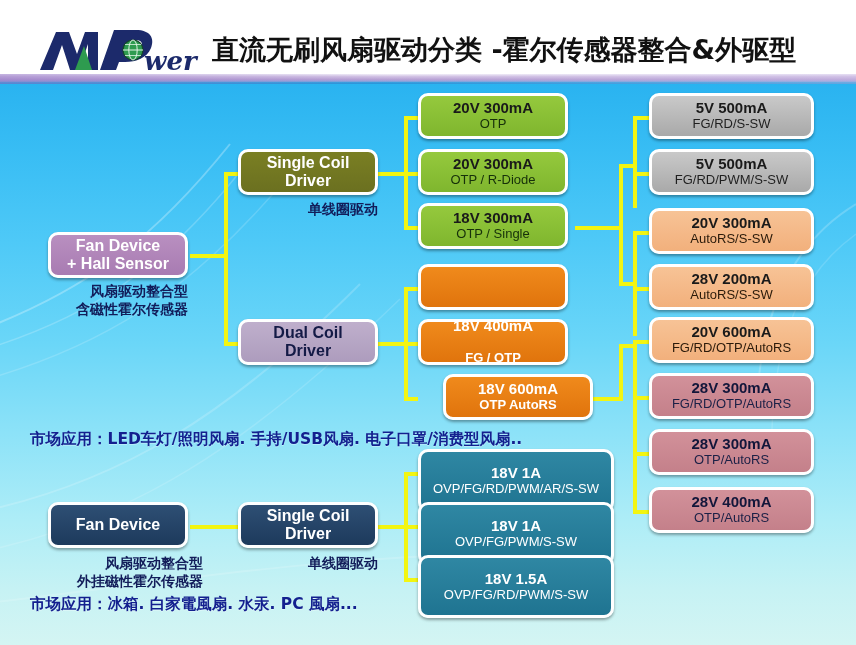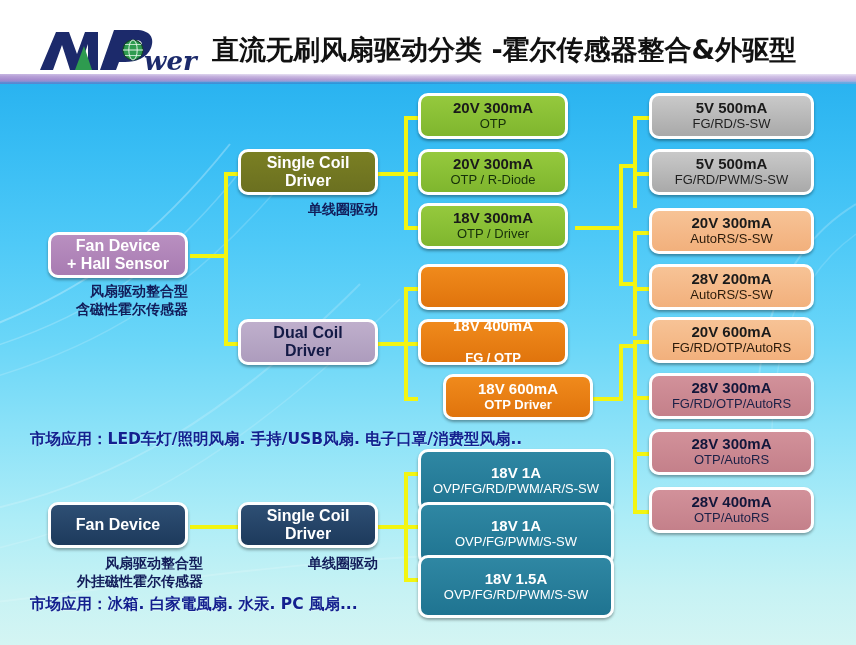--- a/index.html
+++ b/index.html
@@ -239,34 +239,34 @@
     <div class="box prod c-green" style="left:418px;top:9px;">
       <div class="l1">20V 300mA</div>
       <div class="l2">OTP</div>
     </div>
     <div class="box prod c-green" style="left:418px;top:65px;">
       <div class="l1">20V 300mA</div>
       <div class="l2">OTP / R-Diode</div>
     </div>
     <div class="box prod c-green" style="left:418px;top:119px;">
       <div class="l1">18V 300mA</div>
-      <div class="l2">OTP / Driver</div>
+      <div class="l2">OTP / Single</div>
     </div>
 
     <div class="box prod c-orange" style="left:418px;top:180px;gap:44px;">
       <div class="l1">20V 400mA</div>
       <div class="l2">OTP</div>
     </div>
     <div class="box prod c-orange" style="left:418px;top:235px;gap:16px;">
       <div class="l1">18V 400mA</div>
       <div class="l2">FG / OTP</div>
     </div>
     <div class="box prod c-orange" style="left:418px;top:290px;margin-left:25px;">
       <div class="l1">18V 600mA</div>
-      <div class="l2">OTP Driver</div>
+      <div class="l2">OTP AutoRS</div>
     </div>
 
     <div class="box prod-wide c-gray" style="left:649px;top:9px;">
       <div class="l1">5V 500mA</div>
       <div class="l2">FG/RD/S-SW</div>
     </div>
     <div class="box prod-wide c-gray" style="left:649px;top:65px;">
       <div class="l1">5V 500mA</div>
       <div class="l2">FG/RD/PWM/S-SW</div>
     </div>

